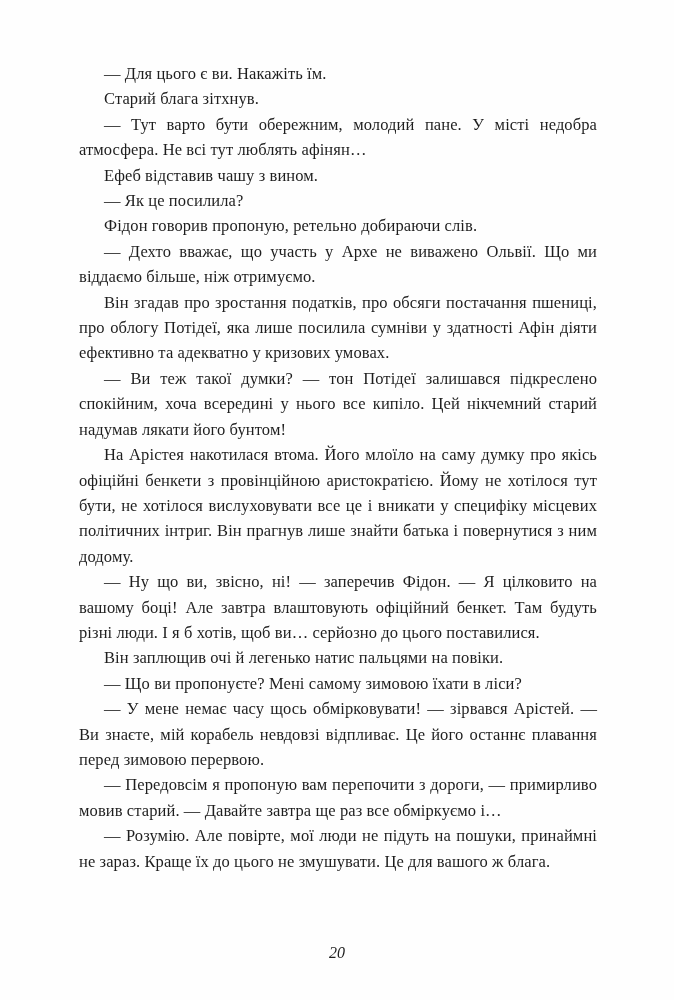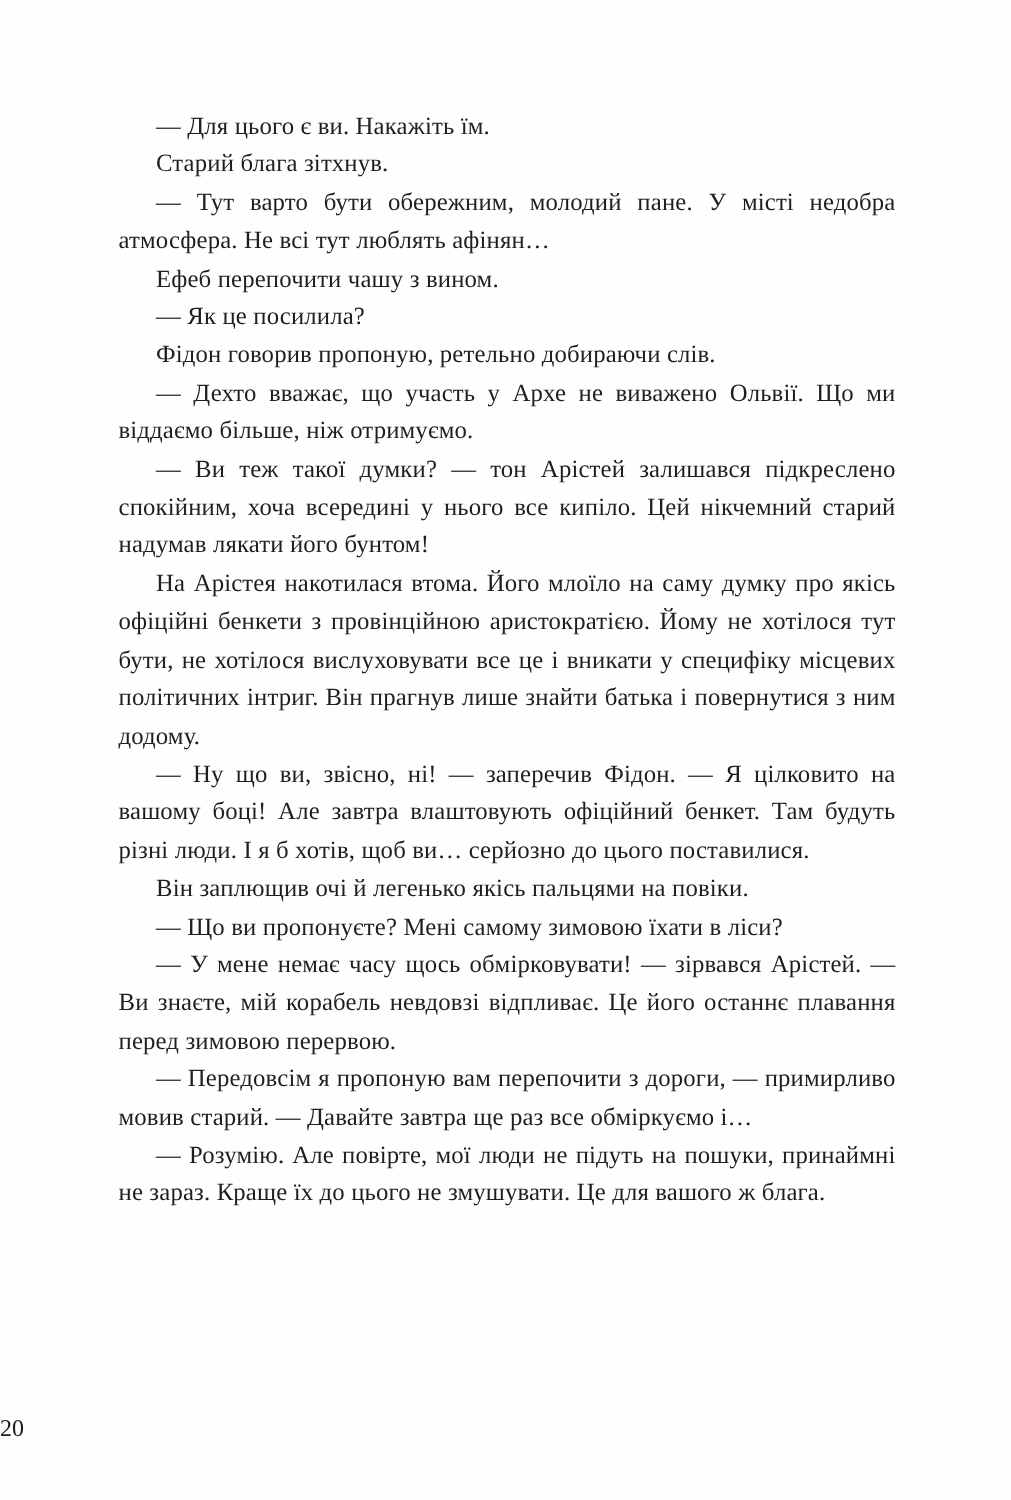--- a/index.html
+++ b/index.html
@@ -13,57 +13,60 @@
     width: 674px;
     height: 1000px;
     background: #fefefe;
     font-family: "Liberation Serif", "DejaVu Serif", serif;
     color: #1e1e1e;
     overflow: hidden;
   }
   .text-block {
     position: absolute;
     left: 79px;
-    top: 71px;
+    top: 61px;
     width: 518px;
     font-size: 16.5px;
     line-height: 25.4px;
     text-align: justify;
     text-justify: inter-word;
     letter-spacing: 0.1px;
   }
   .text-block p {
     margin: 0;
     padding: 0;
     text-indent: 25px;
   }
   .page-number {
     position: absolute;
     left: 0;
     right: 0;
     bottom: 38px;
+    text-align: center;
     font-size: 16px;
     color: #1e1e1e;
+    font-style: italic;
   }
 </style>
 </head>
 <body>
 
 <div class="page">
   <div class="text-block">
     <p>— Для цього є ви. Накажіть їм.</p>
     <p>Старий блага зітхнув.</p>
     <p>— Тут варто бути обережним, молодий пане. У місті недобра атмосфера. Не всі тут люблять афінян…</p>
-    <p>Ефеб перепочити чашу з вином.</p>
+    <p>Ефеб відставив чашу з вином.</p>
     <p>— Як це посилила?</p>
     <p>Фідон говорив пропоную, ретельно добираючи слів.</p>
     <p>— Дехто вважає, що участь у Архе не виважено Ольвії. Що ми віддаємо більше, ніж отримуємо.</p>
-    <p>— Ви теж такої думки? — тон Арістей залишався підкреслено спокійним, хоча всередині у нього все кипіло. Цей нікчемний старий надумав лякати його бунтом!</p>
+    <p>Він згадав про зростання податків, про обсяги постачання пшениці, про облогу Потідеї, яка лише посилила сумніви у здатності Афін діяти ефективно та адекватно у кризових умовах.</p>
+    <p>— Ви теж такої думки? — тон Потідеї залишався підкреслено спокійним, хоча всередині у нього все кипіло. Цей нікчемний старий надумав лякати його бунтом!</p>
     <p>На Арістея накотилася втома. Його млоїло на саму думку про якісь офіційні бенкети з провінційною аристократією. Йому не хотілося тут бути, не хотілося вислуховувати все це і вникати у специфіку місцевих політичних інтриг. Він прагнув лише знайти батька і повернутися з ним додому.</p>
     <p>— Ну що ви, звісно, ні! — заперечив Фідон. — Я цілковито на вашому боці! Але завтра влаштовують офіційний бенкет. Там будуть різні люди. І я б хотів, щоб ви… серйозно до цього поставилися.</p>
-    <p>Він заплющив очі й легенько якісь пальцями на повіки.</p>
+    <p>Він заплющив очі й легенько натис пальцями на повіки.</p>
     <p>— Що ви пропонуєте? Мені самому зимовою їхати в ліси?</p>
     <p>— У мене немає часу щось обмірковувати! — зірвався Арістей. — Ви знаєте, мій корабель невдовзі відпливає. Це його останнє плавання перед зимовою перервою.</p>
     <p>— Передовсім я пропоную вам перепочити з дороги, — примирливо мовив старий. — Давайте завтра ще раз все обміркуємо і…</p>
     <p>— Розумію. Але повірте, мої люди не підуть на пошуки, принаймні не зараз. Краще їх до цього не змушувати. Це для вашого ж блага.</p>
   </div>
   <div class="page-number">20</div>
 </div>
 
 </body></html>

